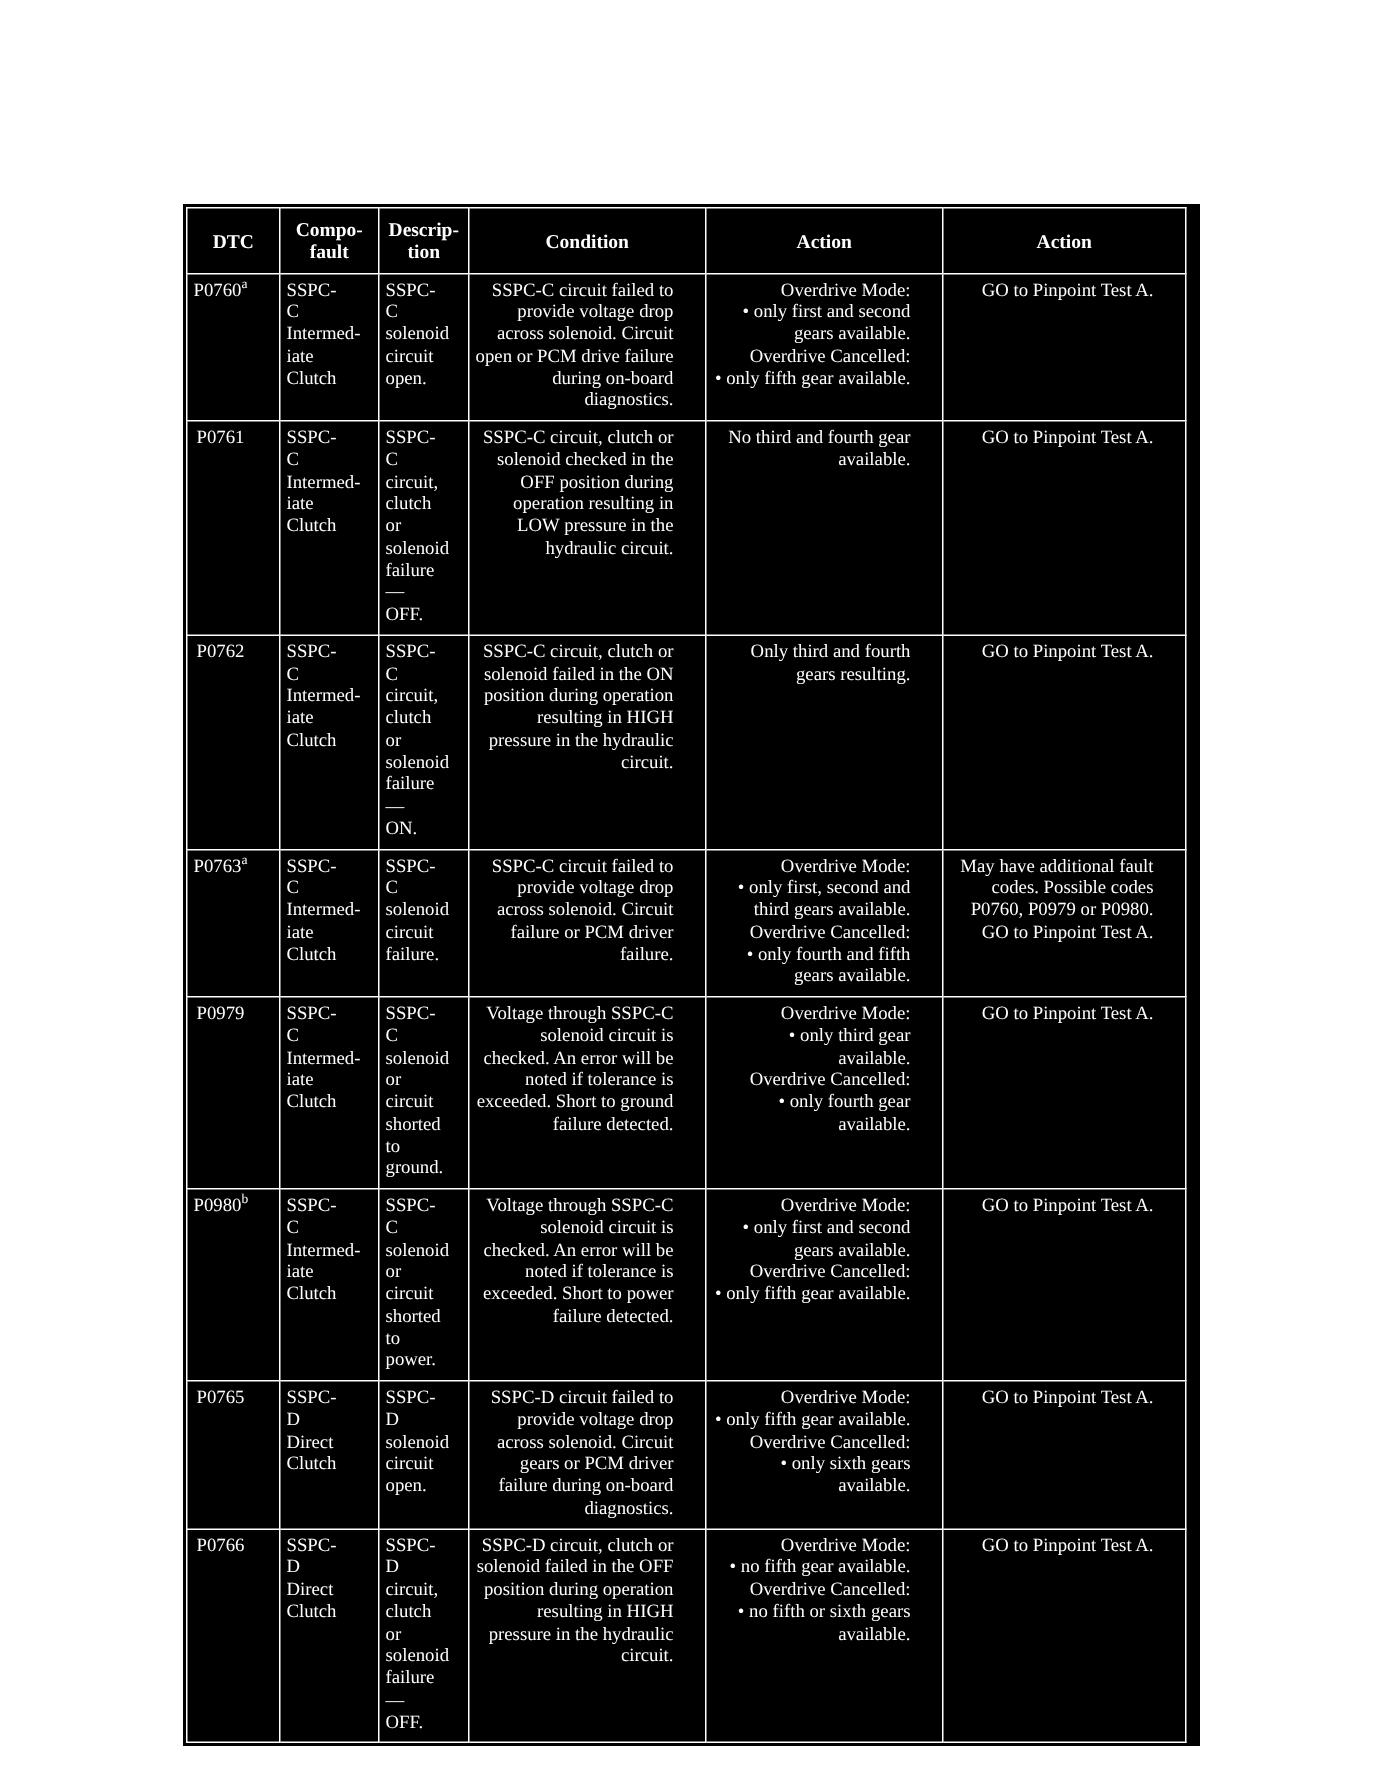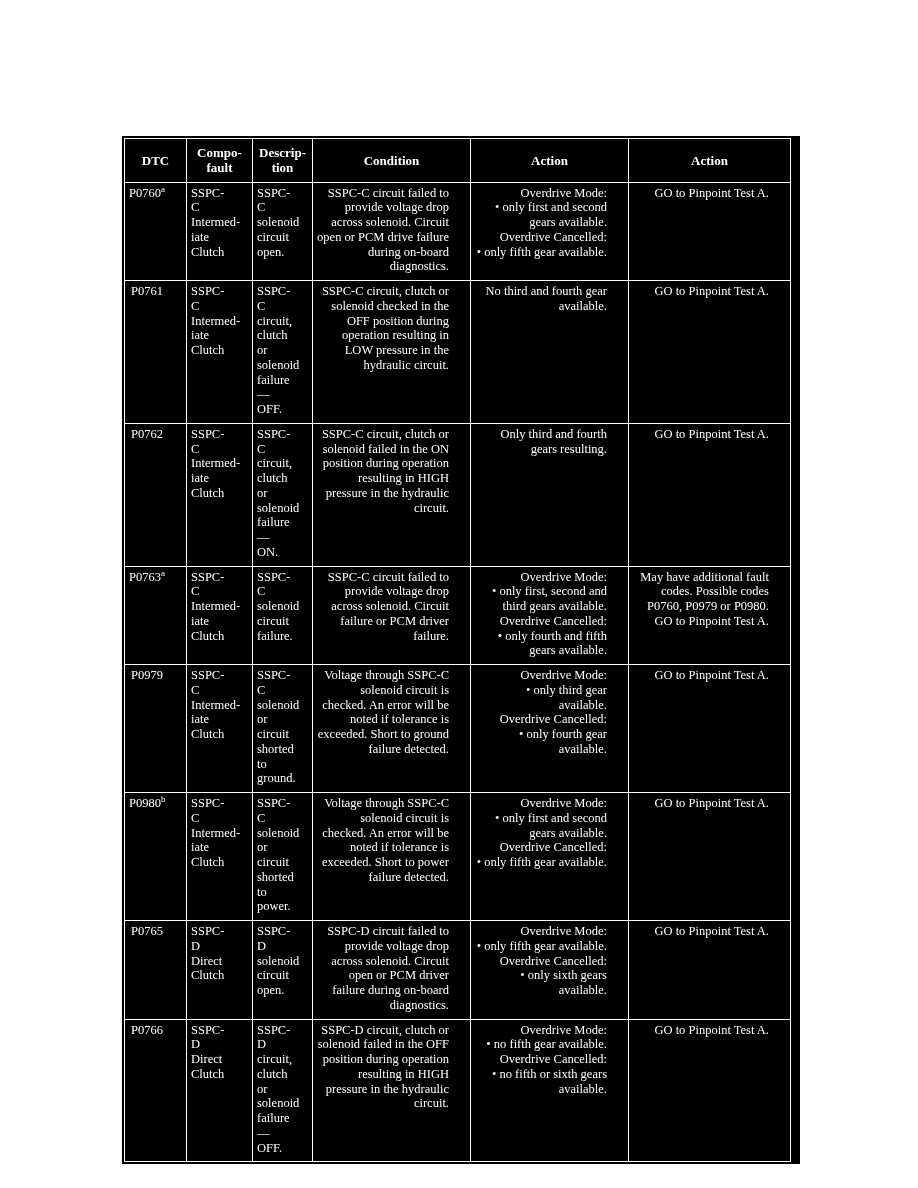--- a/index.html
+++ b/index.html
@@ -202,21 +202,21 @@
         </tr>
         <tr>
           <td class="c-dtc"><span>P0765</span><sup class="dtc-sup"></sup></td>
           <td class="c-comp">SSPC-D
 Direct
 Clutch</td>
           <td class="c-desc">SSPC-D
 solenoid
 circuit
 open.</td>
-          <td class="c-cond">SSPC-D circuit failed to provide voltage drop across solenoid. Circuit open or PCM driver failure during on-board diagnostics.</td>
+          <td class="c-cond">SSPC-D circuit failed to provide voltage drop across solenoid. Circuit gears or PCM driver failure during on-board diagnostics.</td>
           <td class="c-symp">Overdrive Mode:
 • only fifth gear available.
 Overdrive Cancelled:
 • only sixth gears available.</td>
           <td class="c-act">GO to Pinpoint Test A.</td>
         </tr>
         <tr>
           <td class="c-dtc"><span>P0766</span><sup class="dtc-sup"></sup></td>
           <td class="c-comp">SSPC-D
 Direct

